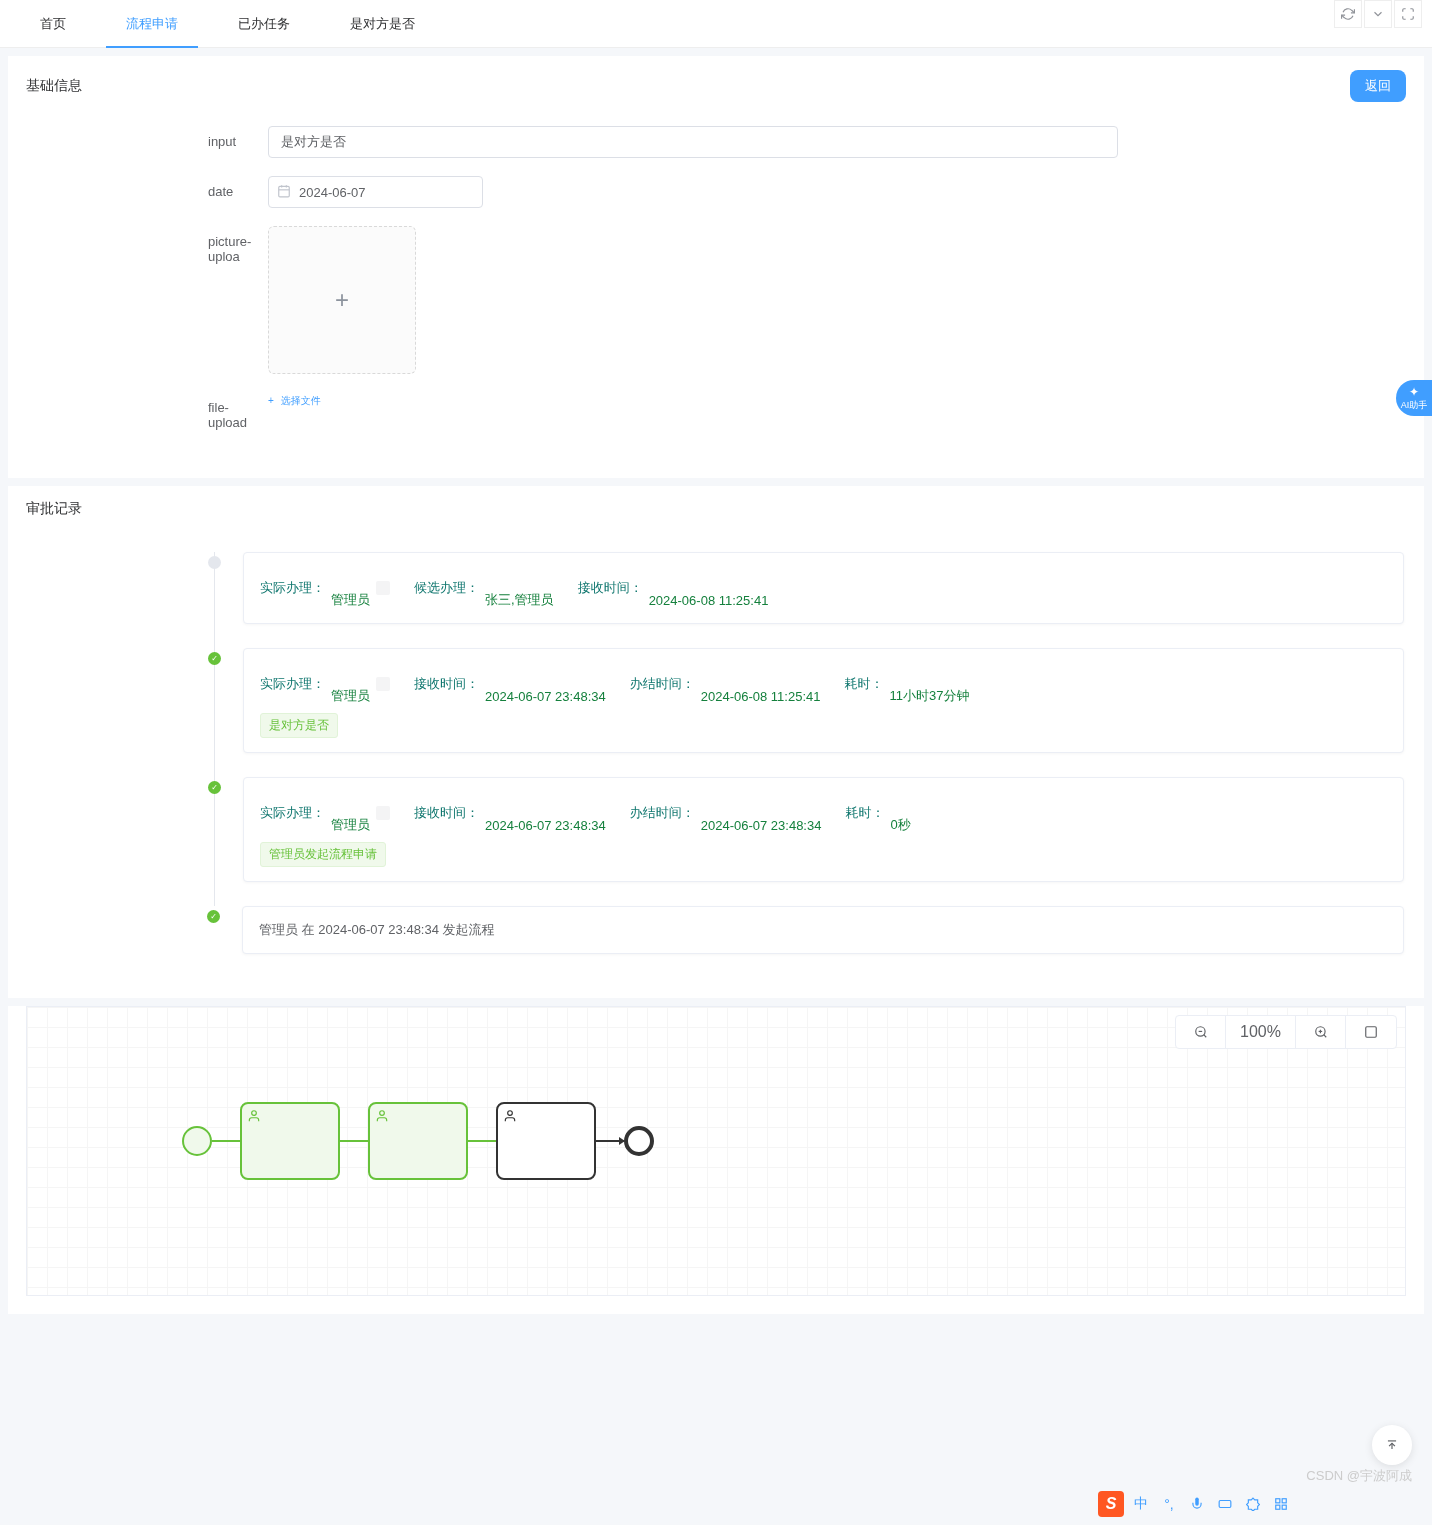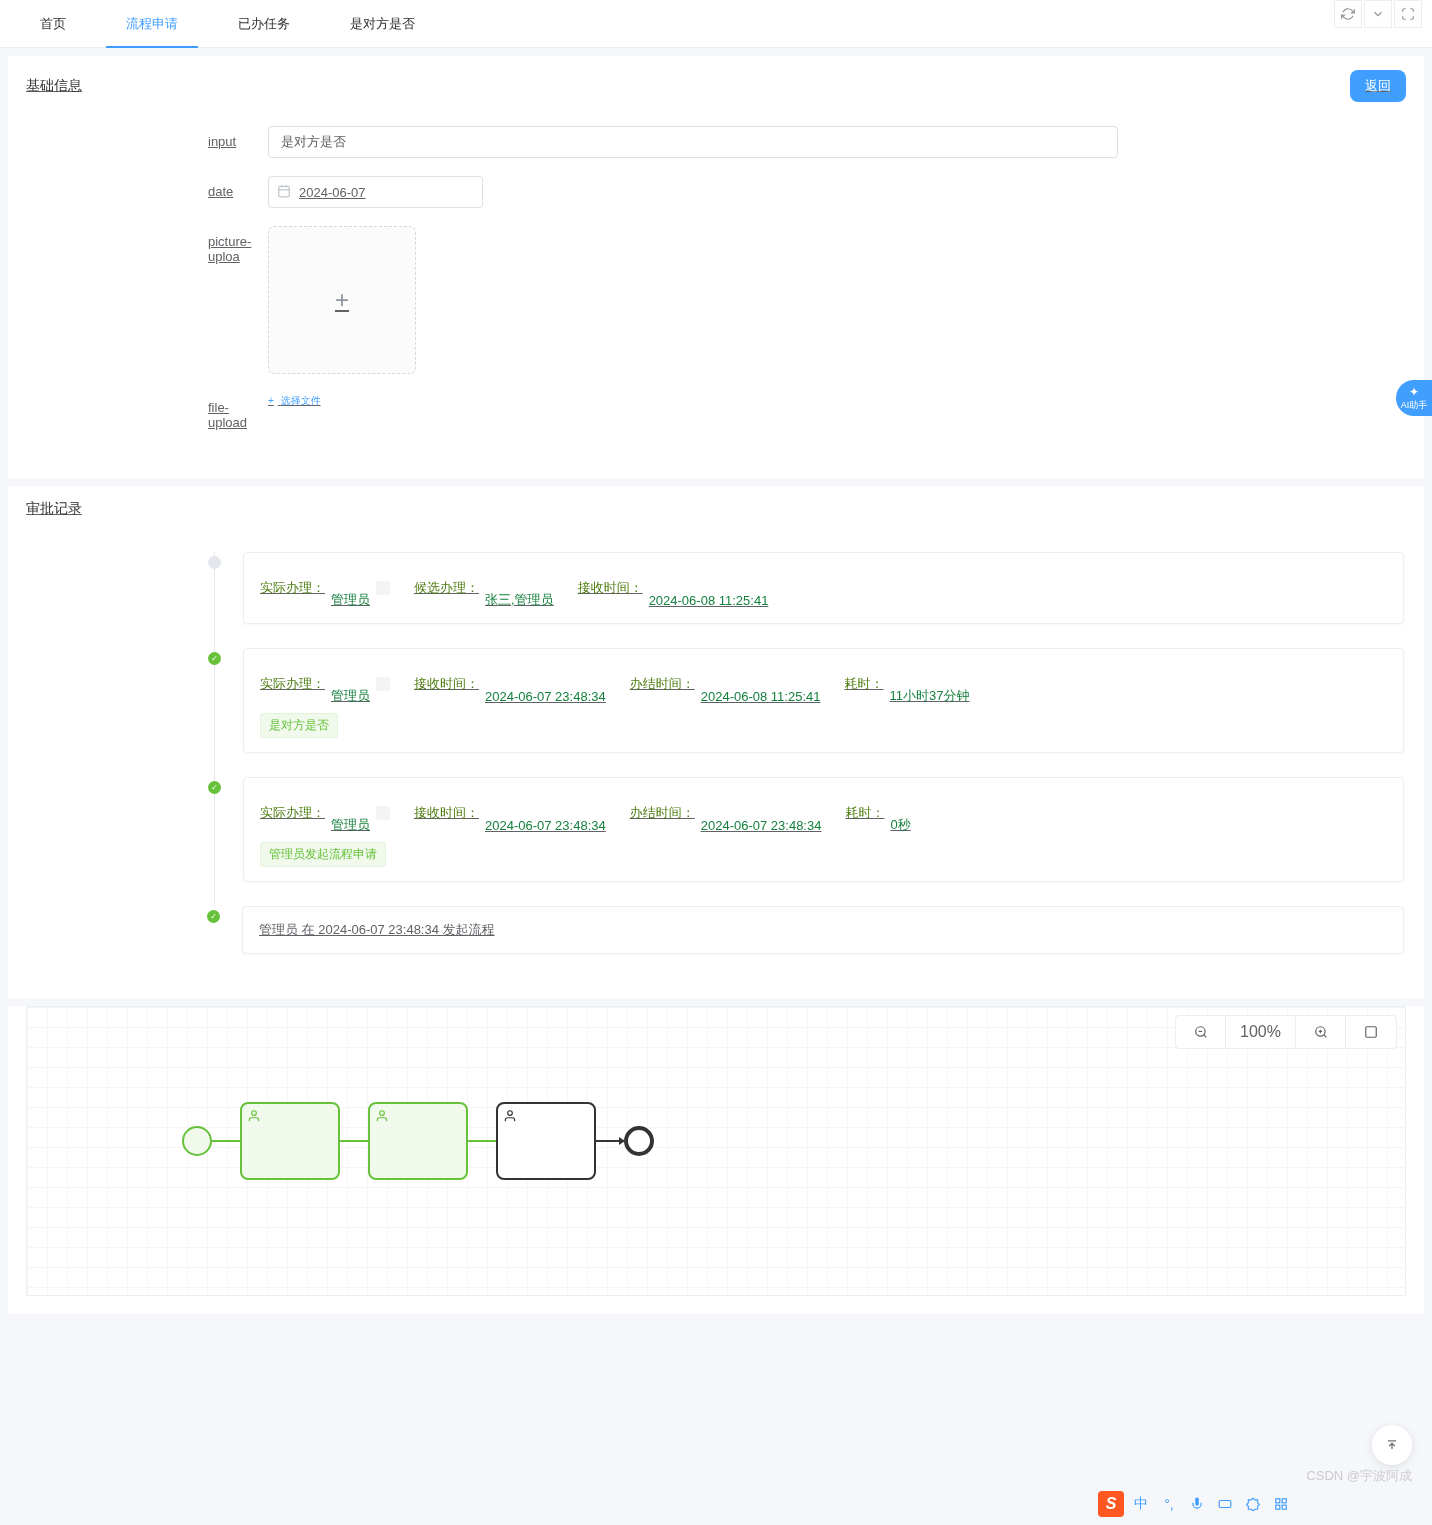--- a/index.html
+++ b/index.html
@@ -4,21 +4,21 @@
   <style>
     * { box-sizing: border-box; margin: 0; padding: 0; }
     body { font-family: -apple-system, BlinkMacSystemFont, "Segoe UI", "PingFang SC", "Microsoft YaHei", sans-serif; font-size: 13px; color: #606266; background: #f5f7fa; }
     
     .top-tabs { background: #fff; display: flex; height: 48px; border-bottom: 1px solid #eee; padding: 0 20px; position: relative; }
     .tab-item { padding: 0 20px; height: 48px; line-height: 48px; cursor: pointer; color: #303133; font-size: 13px; margin-right: 20px; }
     .tab-item.active { color: #409eff; border-bottom: 2px solid #409eff; }
     .top-right { position: absolute; right: 10px; display: flex; gap: 2px; }
     .top-icon { width: 28px; height: 28px; display: flex; align-items: center; justify-content: center; cursor: pointer; color: #909399; border: 1px solid #eee; }
     
-    .panel { background: #fff; margin: 8px; padding: 0; text-decoration: underline; }
+    .panel { background: #fff; margin: 8px; padding: 0; }
     .panel-header { display: flex; align-items: center; justify-content: space-between; padding: 14px 18px; font-size: 14px; color: #303133; }
     .panel-body { padding: 10px 20px 30px; }
     
     .btn-primary { background: #409eff; color: #fff; border: none; padding: 7px 15px; border-radius: 8px; cursor: pointer; font-size: 13px; }
     
     .form-row { display: flex; align-items: flex-start; margin-bottom: 18px; }
     .form-label { width: 240px; text-align: left; padding-right: 12px; padding-top: 8px; color: #606266; font-size: 13px; padding-left: 180px; }
     .form-control { flex: 1; max-width: 850px; }
     .input-text { width: 100%; height: 32px; border: 1px solid #dcdfe6; border-radius: 4px; padding: 0 12px; font-size: 13px; color: #606266; }
     .input-date { width: 215px; height: 32px; border: 1px solid #dcdfe6; border-radius: 4px; padding: 0 12px 0 30px; font-size: 13px; color: #606266; position: relative; display: flex; align-items: center; }
@@ -32,21 +32,21 @@
     
     .timeline { padding: 20px 20px 20px 200px; }
     .timeline-item { position: relative; padding-left: 28px; padding-bottom: 24px; border-left: 1px solid #e4e7ed; margin-left: 6px; }
     .timeline-item:last-child { border-left: none; }
     .timeline-dot { position: absolute; left: -7px; top: 4px; width: 13px; height: 13px; border-radius: 50%; }
     .dot-gray { background: #e4e7ed; }
     .dot-green { background: #67c23a; display: flex; align-items: center; justify-content: center; }
     .dot-green::after { content: '✓'; color: #fff; font-size: 8px; }
     .timeline-card { border: 1px solid #ebeef5; border-radius: 4px; padding: 14px 16px; background: #fff; box-shadow: 0 1px 3px rgba(0,0,0,0.04); }
     .card-row { display: flex; flex-wrap: wrap; gap: 24px; align-items: center; font-size: 13px; }
-    .card-label { color: #4d7c0f; }
+    .card-label { color: #0f766e; }
     .card-value { color: #15803d; margin-top: 24px; }
     .card-pair { display: flex; gap: 6px; align-items: center; }
     .small-box { display: inline-block; width: 14px; height: 14px; background: #f4f4f5; border-radius: 2px; vertical-align: middle; }
     .tag-green { display: inline-block; background: #f0f9eb; color: #67c23a; border: 1px solid #e1f3d8; border-radius: 3px; padding: 3px 8px; font-size: 12px; margin-top: 8px; }
     
     .flow-panel-body { padding: 0 18px 18px; }
     .flow-canvas { position: relative; height: 290px; border: 1px solid #ebeef5; background-image: linear-gradient(#f5f5f5 1px, transparent 1px), linear-gradient(90deg, #f5f5f5 1px, transparent 1px); background-size: 20px 20px; overflow: hidden; }
     .flow-toolbar { position: absolute; top: 8px; right: 8px; display: flex; background: #fff; border: 1px solid #ebeef5; border-radius: 4px; z-index: 10; }
     .flow-tool { width: 50px; height: 32px; display: flex; align-items: center; justify-content: center; border-right: 1px solid #ebeef5; cursor: pointer; color: #606266; font-size: 16px; }
     .flow-tool:last-child { border-right: none; }

